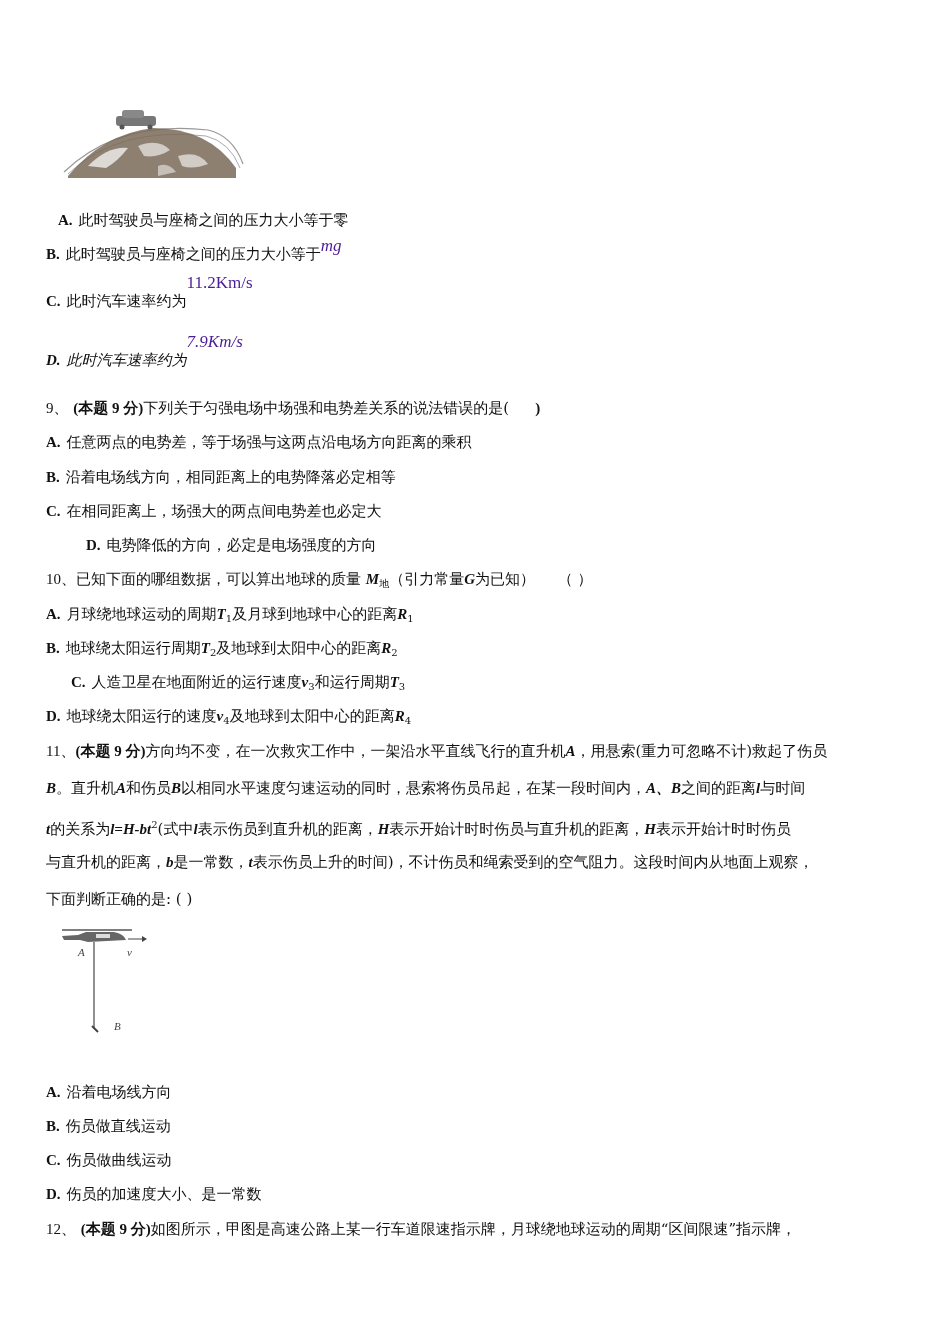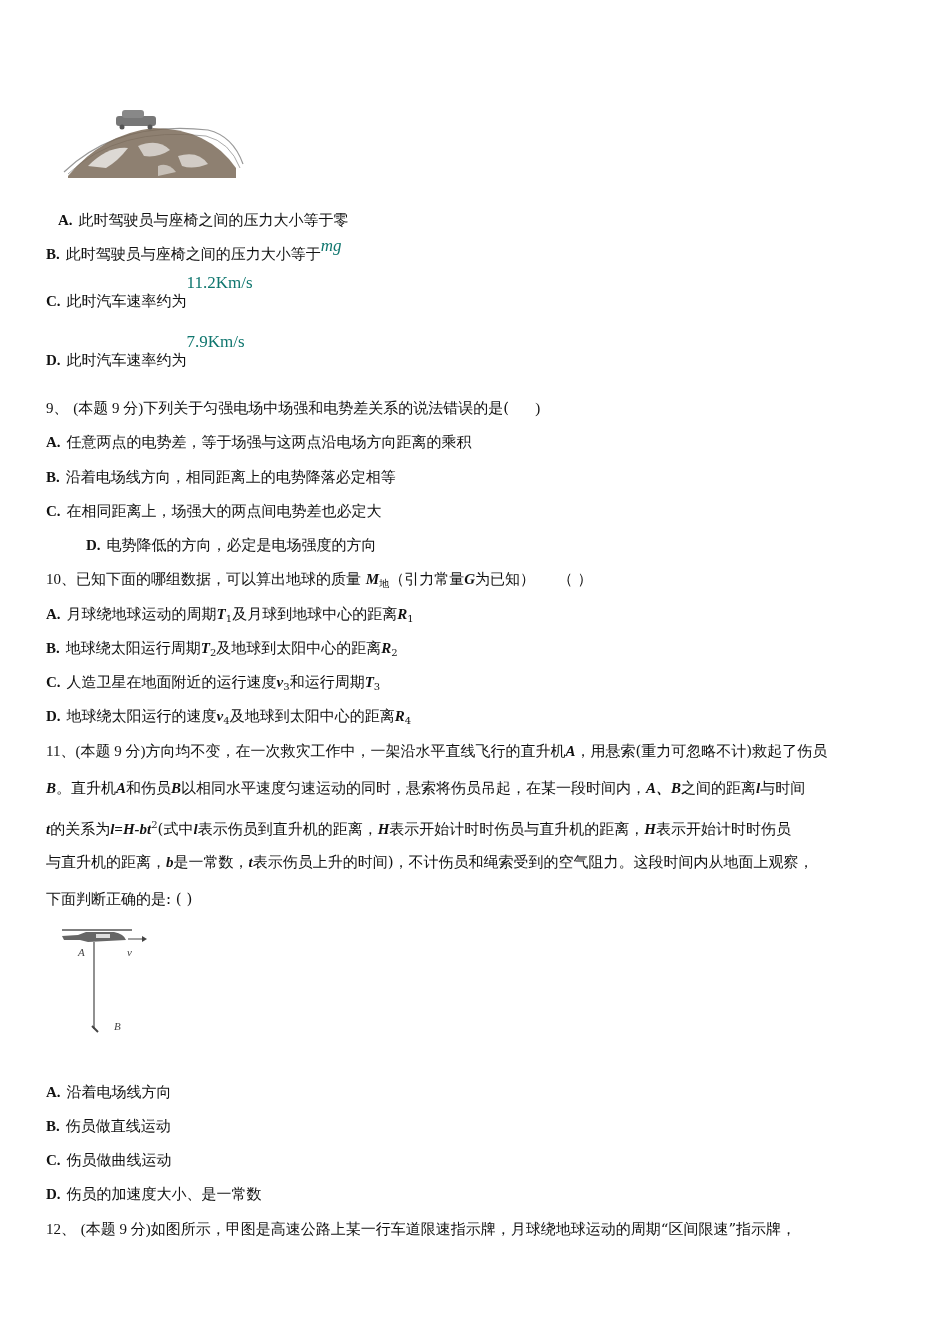--- a/index.html
+++ b/index.html
@@ -1,25 +1,25 @@
 <!DOCTYPE html>
 <html><head>
   <meta charset="utf-8">
   <style>
     html, body { margin: 0; padding: 0; background: #ffffff; }
     body { width: 950px; height: 1344px; position: relative; overflow: hidden;
            font-family: "DejaVu Serif", "Liberation Serif", serif; color: #111; }
     .line { position: absolute; left: 46px; font-size: 15px; white-space: nowrap; line-height: 20px; }
     .opt-letter { font-weight: bold; font-family: "Liberation Serif", serif; margin-right: 6px; }
     .q-num { font-family: "Liberation Serif", serif; }
-    .bold-paren { font-family: "Liberation Serif", serif; font-weight: normal; }
+    .bold-paren { font-family: "Liberation Serif", serif; font-weight: bold; }
     .it { font-style: italic; font-weight: bold; font-family: "Liberation Serif", serif; }
     .sub { font-size: 10px; vertical-align: -3px; }
     .sup { font-size: 10px; vertical-align: 6px; }
-    .math-sup { font-family: "Liberation Serif", serif; color: #0f766e; font-size: 17px; position: relative; }
+    .math-sup { font-family: "Liberation Serif", serif; color: #4c1d95; font-size: 17px; position: relative; }
     .mg { font-style: italic; top: -8px; }
     .speed { top: -18px; }
     .figure { position: absolute; }
   </style>
 </head>
 <body>
 
 <div class="figure" style="left:58px; top:106px; width:190px; height:76px;">
   <svg width="190" height="76" viewBox="0 0 190 76">
     <path d="M6 66 Q60 14 150 24 Q175 30 185 58" fill="none" stroke="#999" stroke-width="1.2"></path>
@@ -38,21 +38,21 @@
 
 <div class="line" style="top:210px;margin-left:12px;">
   <span class="opt-letter">A.</span><span>此时驾驶员与座椅之间的压力大小等于零</span>
 </div>
 <div class="line" style="top:244px;">
   <span class="opt-letter">B.</span><span>此时驾驶员与座椅之间的压力大小等于</span><span class="math-sup mg">mg</span>
 </div>
 <div class="line" style="top:291px;">
   <span class="opt-letter">C.</span><span>此时汽车速率约为</span><span class="math-sup speed">11.2Km/s</span>
 </div>
-<div class="line" style="top:350px;">
+<div class="line" style="top:350px;font-style:italic;">
   <span class="opt-letter">D.</span><span>此时汽车速率约为</span><span class="math-sup speed">7.9Km/s</span>
 </div>
 
 <div class="line" style="top:398px;">
   <span class="q-num">9、</span>
   <span class="bold-paren">(本题 9 分)</span><span>下列关于匀强电场中场强和电势差关系的说法错误的是(</span><span style="display:inline-block; width:26px;"></span><span class="bold-paren">)</span>
 </div>
 <div class="line" style="top:432px;">
   <span class="opt-letter">A.</span><span>任意两点的电势差，等于场强与这两点沿电场方向距离的乘积</span>
 </div>
@@ -70,21 +70,21 @@
   <span class="q-num">10、</span><span>已知下面的哪组数据，可以算出地球的质量</span>
   <span class="it">M</span><span class="sub">地</span><span>（引力常量</span><span class="it">G</span><span>为已知）</span>
   <span style="display:inline-block; width:18px;"></span><span>（    ）</span>
 </div>
 <div class="line" style="top:604px;">
   <span class="opt-letter">A.</span><span>月球绕地球运动的周期</span><span class="it">T</span><span class="sub">1</span><span>及月球到地球中心的距离</span><span class="it">R</span><span class="sub">1</span>
 </div>
 <div class="line" style="top:638px;">
   <span class="opt-letter">B.</span><span>地球绕太阳运行周期</span><span class="it">T</span><span class="sub">2</span><span>及地球到太阳中心的距离</span><span class="it">R</span><span class="sub">2</span>
 </div>
-<div class="line" style="top:672px;">
+<div class="line" style="top:672px;margin-left:25px;">
   <span class="opt-letter">C.</span><span>人造卫星在地面附近的运行速度</span><span class="it">v</span><span class="sub">3</span><span>和运行周期</span><span class="it">T</span><span class="sub">3</span>
 </div>
 <div class="line" style="top:706px;">
   <span class="opt-letter">D.</span><span>地球绕太阳运行的速度</span><span class="it">v</span><span class="sub">4</span><span>及地球到太阳中心的距离</span><span class="it">R</span><span class="sub">4</span>
 </div>
 
 <div class="line" style="top:741px;">
   <span class="q-num">11、</span><span class="bold-paren">(本题 9 分)</span><span>方向均不变，在一次救灾工作中，一架沿水平直线飞行的直升机</span><span class="it">A</span><span>，用悬索(重力可忽略不计)救起了伤员</span>
 </div>
 <div class="line" style="top:778px;">

